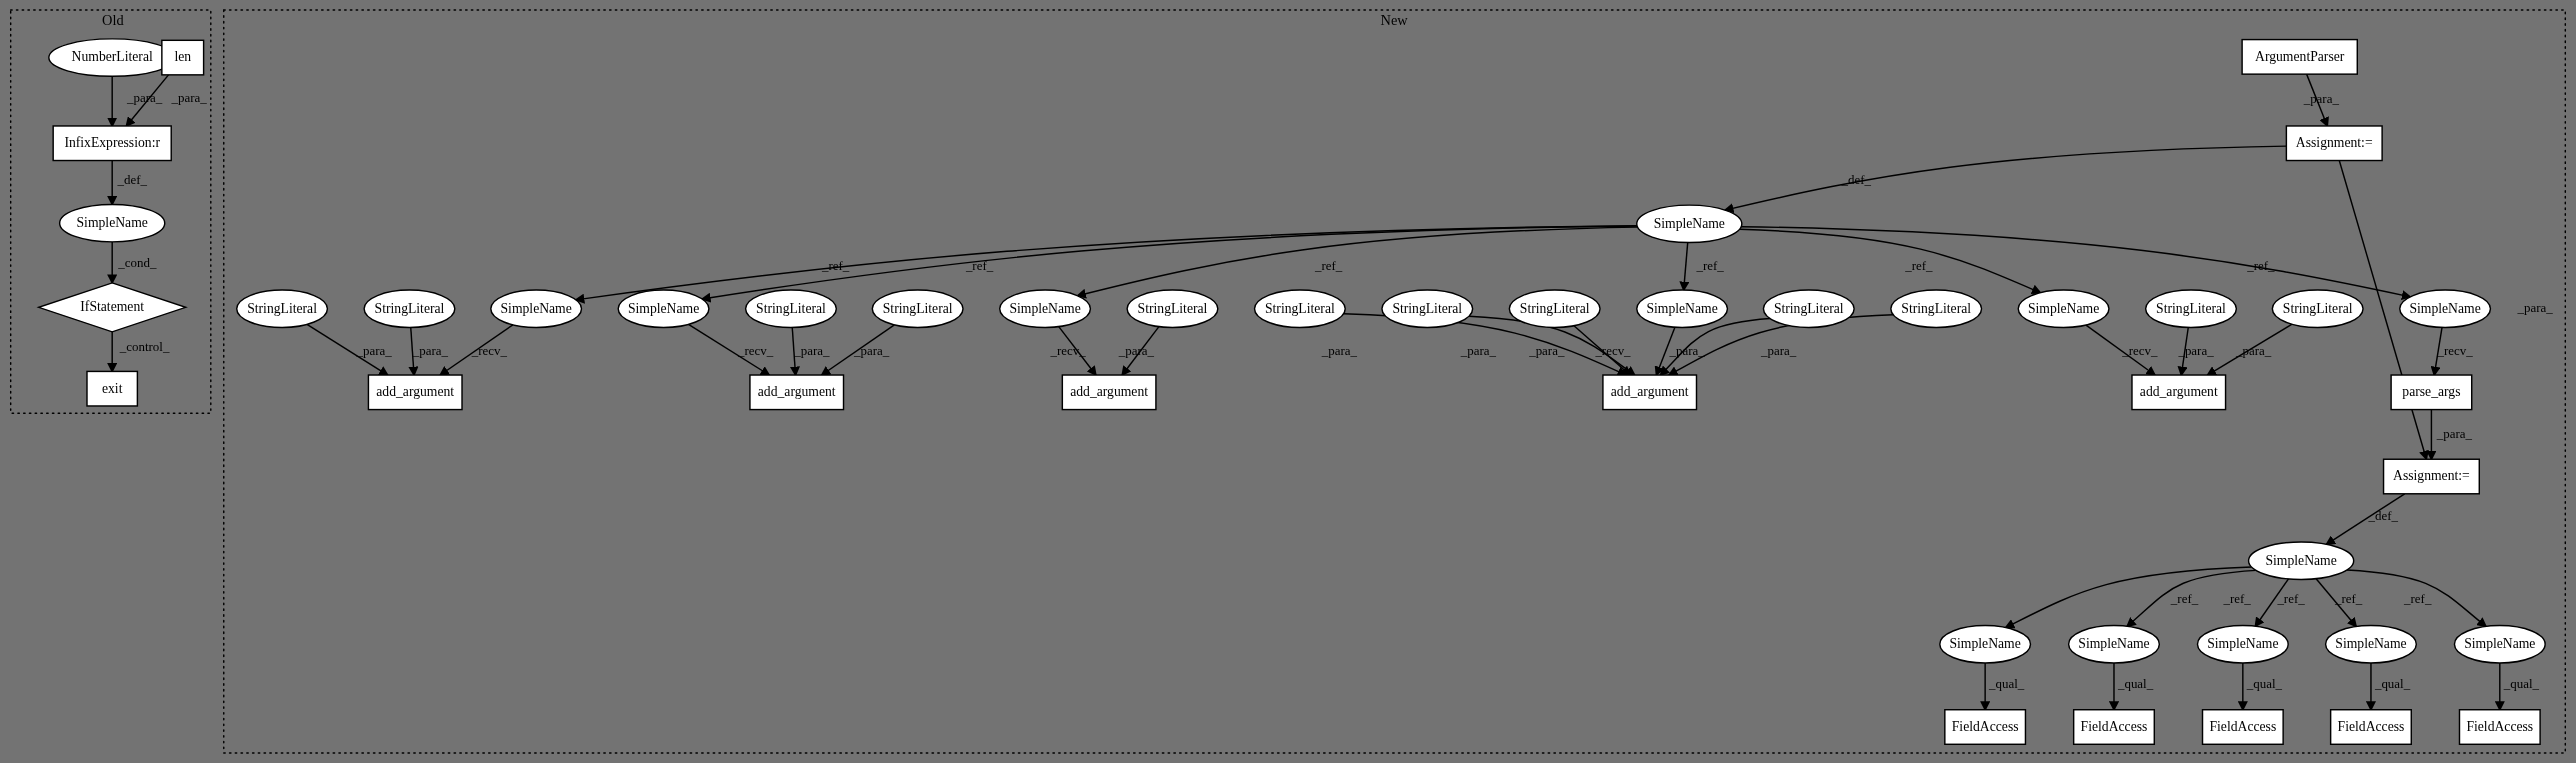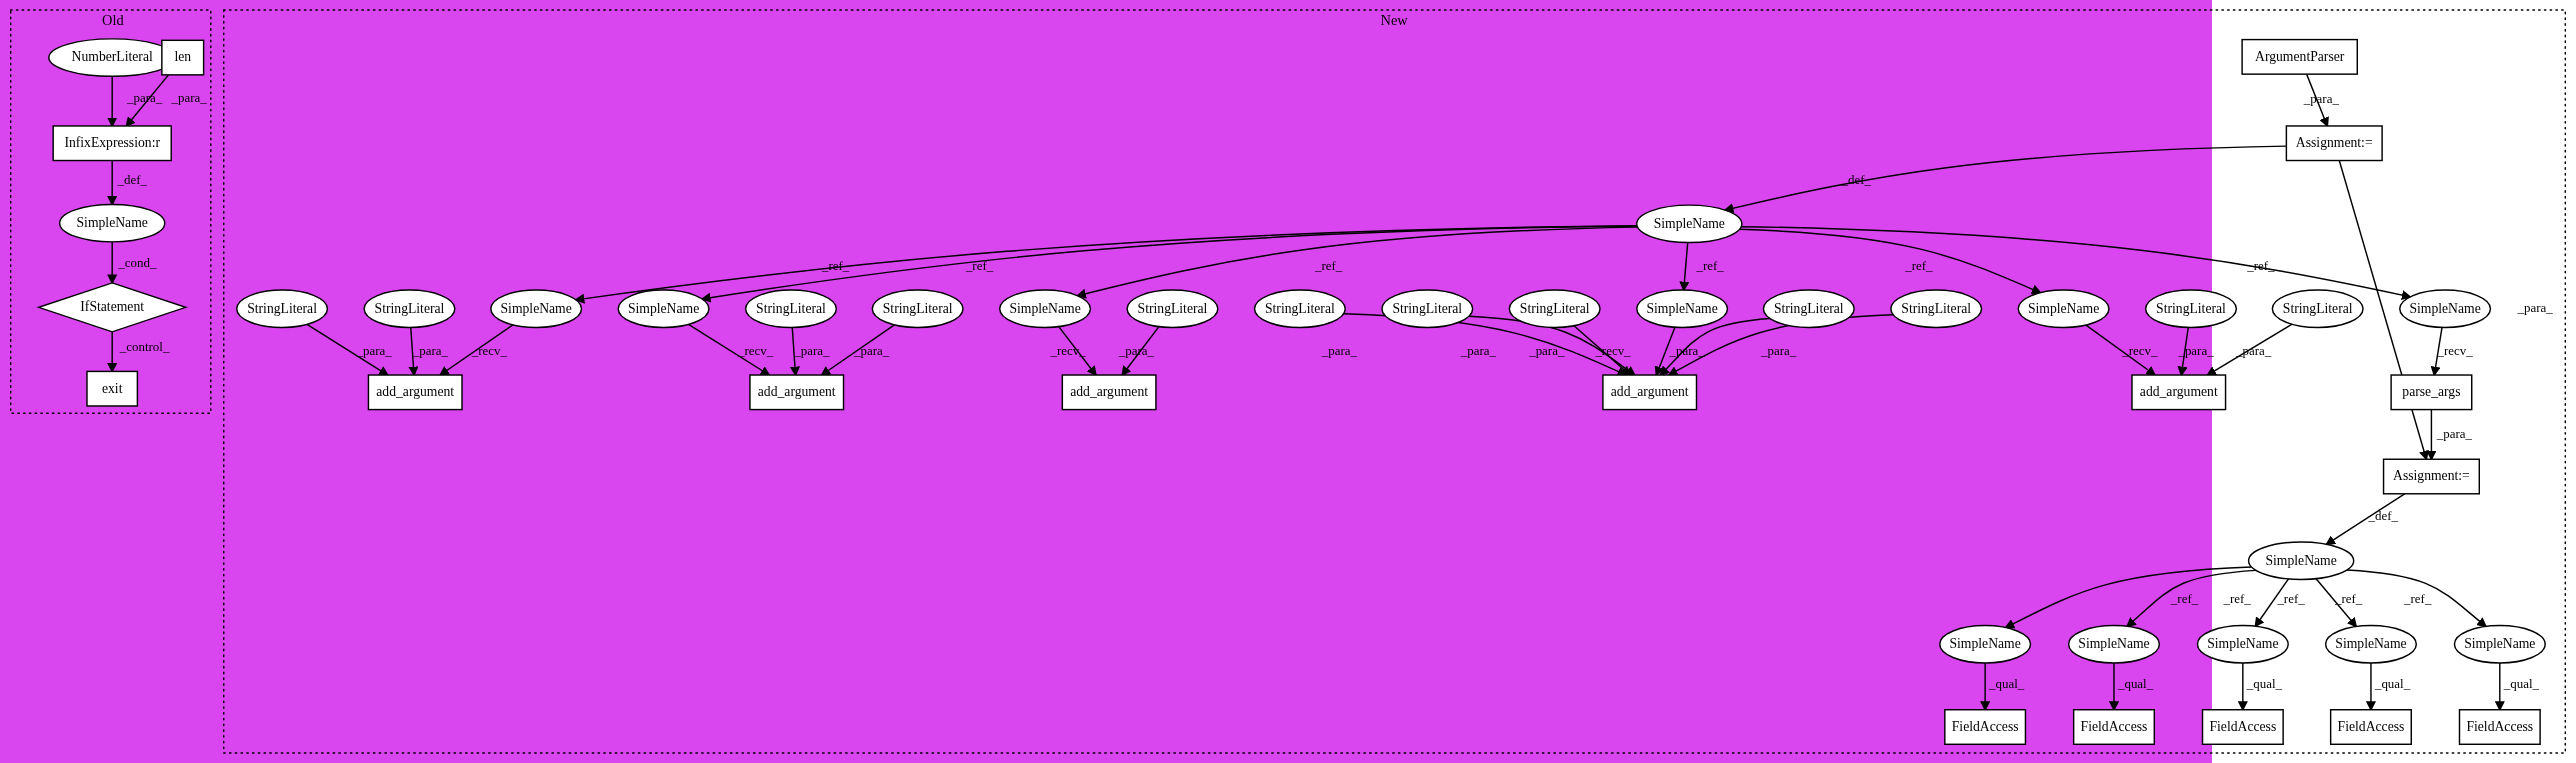--- a/index.html
+++ b/index.html
@@ -1,17 +1,17 @@
 <!DOCTYPE html>
 <html style="font-size:11.5px"><head>
 <meta charset="utf-8">
 <style>
   html,body{margin:0;padding:0;background:#ffffff;}
   body{width:2576px;height:763px;font-family:"Liberation Serif",serif;overflow:hidden;}
-  #stage{position:relative;width:2212px;height:763px;background:#d946ef;}
+  #stage{position:relative;width:2576px;height:763px;background:#737373;}
   svg#graph{position:absolute;left:0;top:0;width:2576px;height:763px;}
   .cluster-box{fill:none;stroke:#000;stroke-width:2px;stroke-dasharray:2 6;stroke-linecap:round;}
   .nshape{fill:#ffffff;stroke:#000000;stroke-width:2px;}
   .nlabel{font-family:"Liberation Serif",serif;font-size:19px;fill:#000;text-anchor:middle;dominant-baseline:middle;}
   .clabel{font-family:"Liberation Serif",serif;font-size:20px;fill:#000;text-anchor:middle;dominant-baseline:middle;}
   .edge{fill:none;stroke:#000000;stroke-width:2px;}
   .elabel{font-family:"Liberation Serif",serif;font-size:18px;fill:#000;text-anchor:middle;dominant-baseline:middle;}
 </style>
 </head>
 <body>

